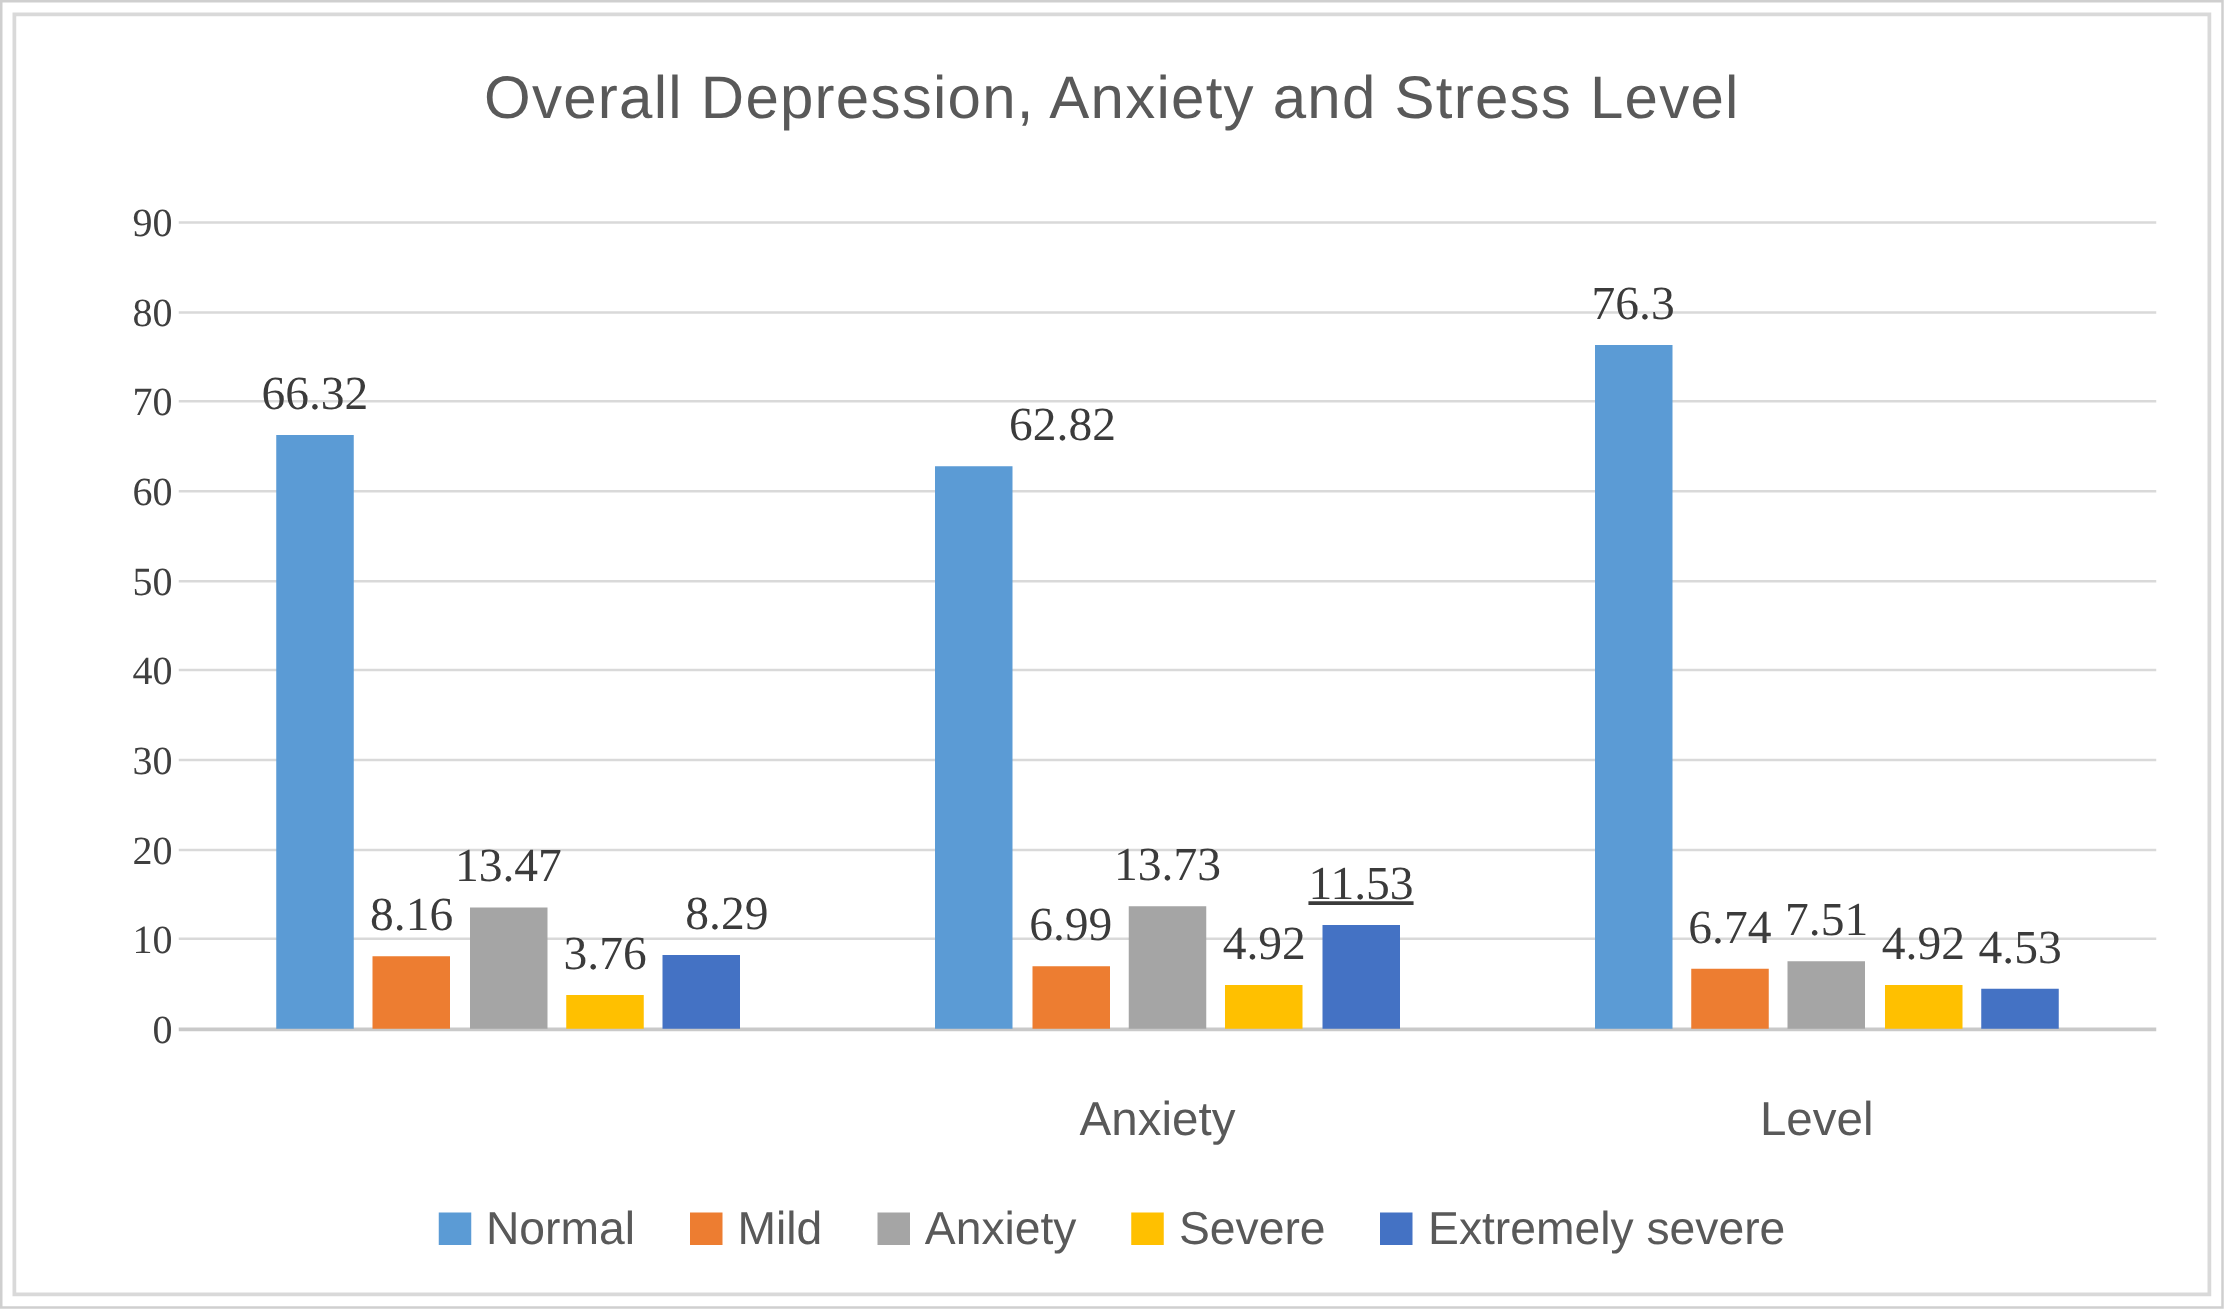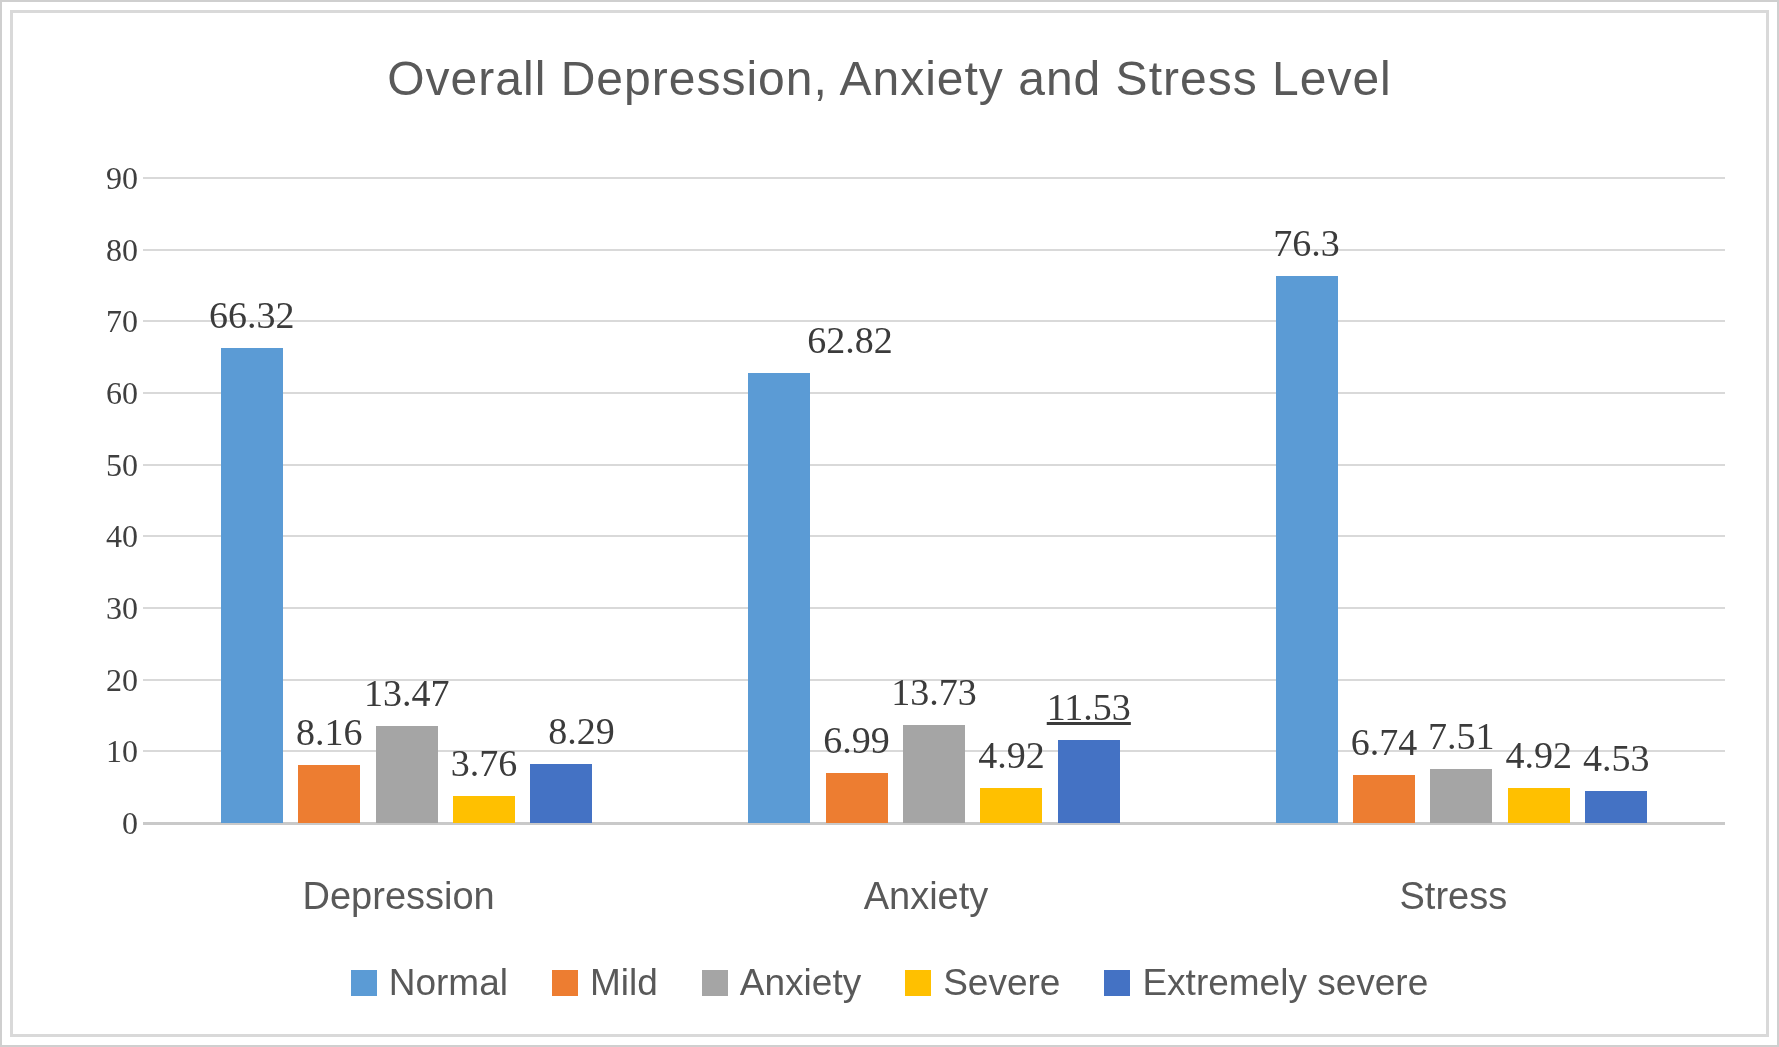--- a/index.html
+++ b/index.html
@@ -145,17 +145,16 @@
         </div>
         <div class="legend-item">
           <div class="legend-swatch" style="background: rgb(255, 192, 0);"></div>
           <div class="legend-label">Severe</div>
         </div>
         <div class="legend-item">
           <div class="legend-swatch" style="background: rgb(68, 114, 196);"></div>
           <div class="legend-label">Extremely severe</div>
         </div>
       </div>
-  <div class="cat-label" style="left: 385.667px;">Depression</div>
       <div class="cat-label" style="left: 913px;">Anxiety</div>
-      <div class="cat-label" style="left: 1440.33px;">Stress</div>
+      <div class="cat-label" style="left: 1440.33px;">Level</div>
     </div>
 </div>
 
 </body></html>

